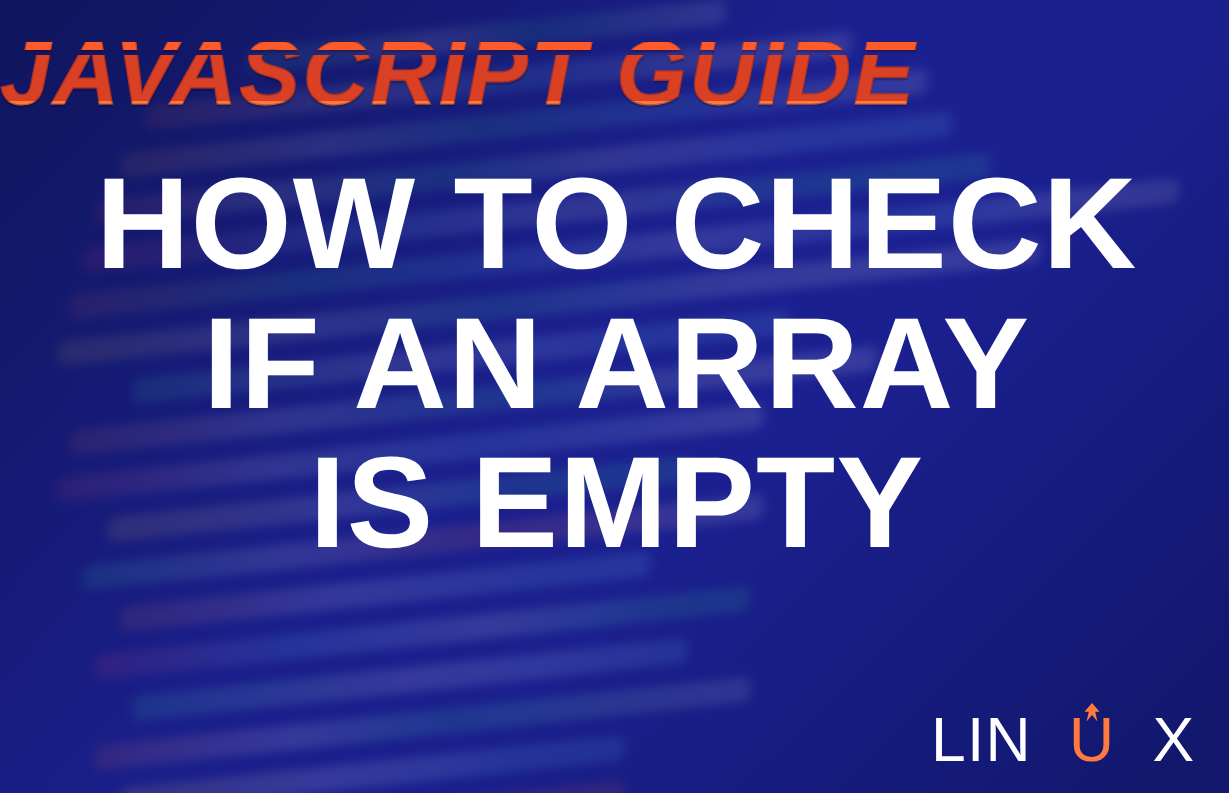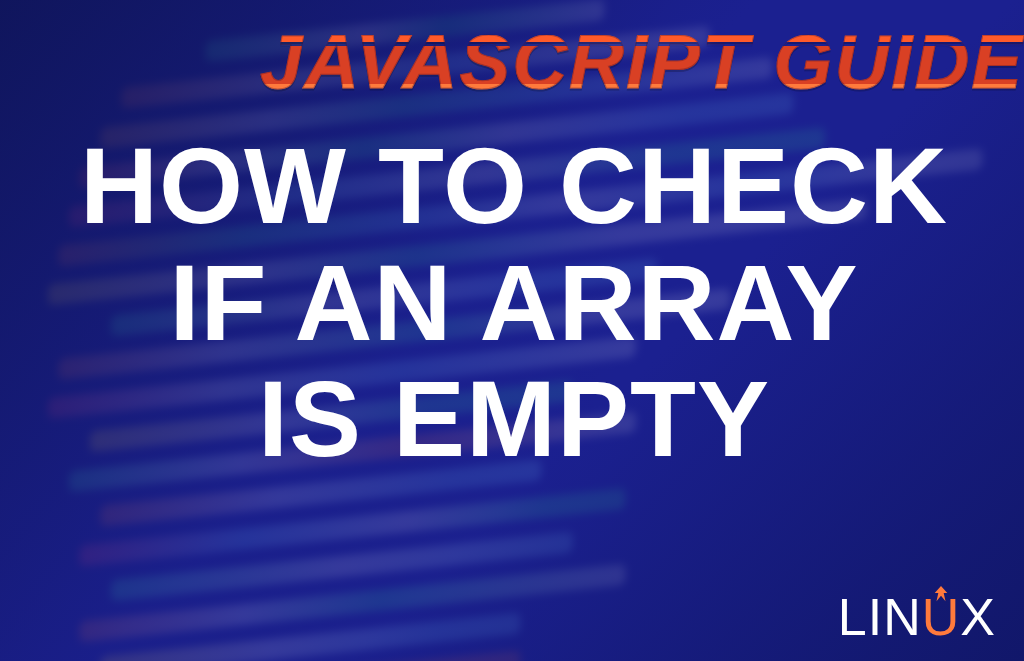--- a/index.html
+++ b/index.html
@@ -27,22 +27,22 @@
   }
   .line {
     position: absolute;
     left: 60px;
     height: 20px;
     border-radius: 6px;
   }
   .top-title {
     position: absolute;
     top: 24px;
-    left: 12px; right: 0;
-    text-align: right;
+    left: 0; right: 0;
+    text-align: left;
     font-family: Impact, 'Arial Black', sans-serif;
     font-style: italic;
     font-weight: 900;
     font-size: 76px;
     letter-spacing: 2px;
     text-transform: uppercase;
     line-height: 1;
     background: repeating-linear-gradient(
       to bottom,
       #ff7a3c 0px, #ff7a3c 6px,
@@ -75,20 +75,21 @@
     position: absolute;
     right: 28px;
     bottom: 18px;
     font-family: Impact, 'Arial Black', sans-serif;
     font-size: 52px;
     letter-spacing: 1px;
     text-transform: uppercase;
     line-height: 1;
     display: flex;
     align-items: center;
+    gap: 31px;
   }
   .brand .w { color: #ffffff; }
   .brand .o { color: #ff7a3c; position: relative; display: inline-block; }
   .brand svg {
     position: absolute;
     top: -6px;
     left: 50%;
     transform: translateX(-50%);
     width: 22px;
     height: 18px;

